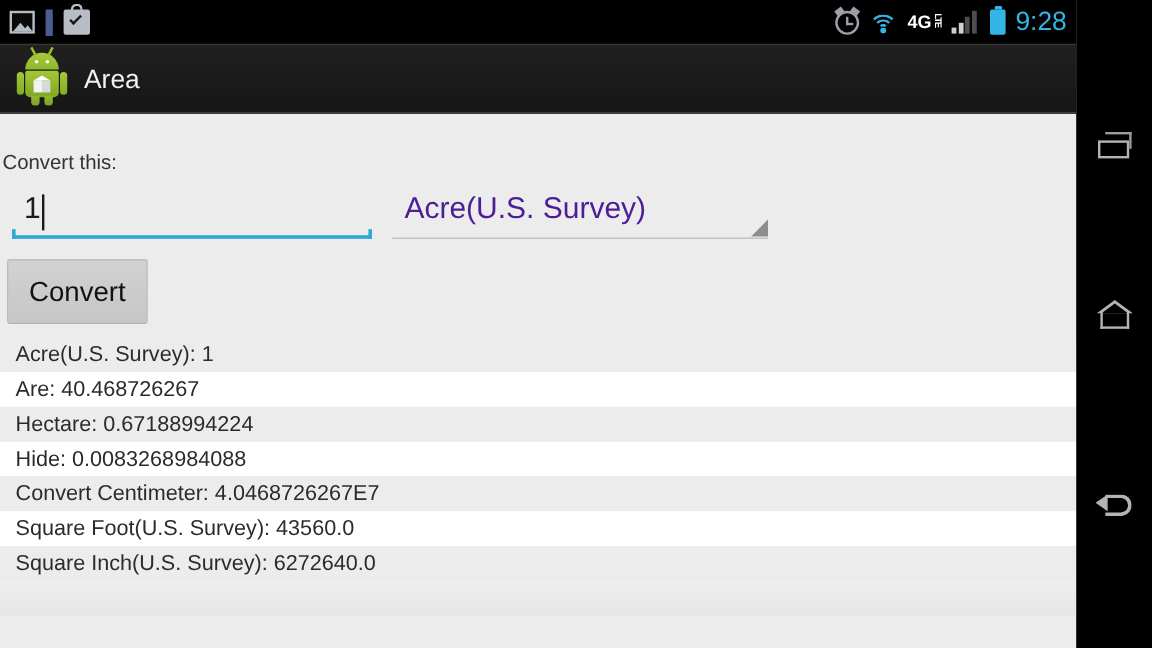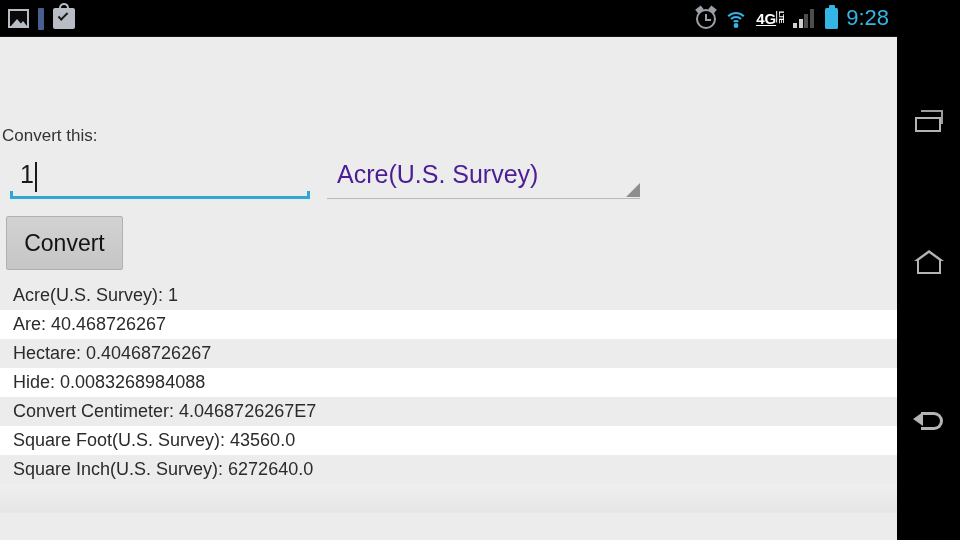--- a/index.html
+++ b/index.html
@@ -70,21 +70,21 @@
     position:absolute; left:50%; transform:translateX(-50%);
     border:2.6px solid #33b5e5; border-bottom-color:transparent;
     border-left-color:transparent; border-right-color:transparent;
     border-radius:50%;
   }
   .ic-wifi .a1 { width:24px; height:24px; top:2px; }
   .ic-wifi .a2 { width:16px; height:16px; top:6px; }
   .ic-wifi .a3 { width:8px; height:8px; top:10px; }
   .ic-wifi .dot { position:absolute; left:50%; transform:translateX(-50%); bottom:0; width:5px; height:5px; background:#33b5e5; border-radius:50%; }
 
-  .ic-4g { display:flex; align-items:flex-start; color:#fff; font-weight:bold; font-size:15px; line-height:1;text-decoration:underline; }
+  .ic-4g { display:flex; align-items:flex-start; color:#fff; font-weight:bold; font-size:15px; line-height:1; }
   .ic-4g .lte { font-size:8px; line-height:1; writing-mode: vertical-rl; letter-spacing:-1px; margin-left:1px; }
 
   .ic-signal { width:24px; height:19px; display:flex; align-items:flex-end; gap:1.5px; }
   .ic-signal i { display:block; width:4px; background:#4d4d4d; }
   .ic-signal i.on { background:#cfcfcf; }
   .ic-signal i:nth-child(1){ height:5px; }
   .ic-signal i:nth-child(2){ height:9px; }
   .ic-signal i:nth-child(3){ height:14px; }
   .ic-signal i:nth-child(4){ height:19px; }
 
@@ -277,20 +277,41 @@
           <i class="on"></i>
           <i class="on"></i>
           <i></i>
           <i></i>
         </span>
         <span class="ic-batt"></span>
         <span class="sb-time">9:28</span>
       </div>
     </div>
 
+    <div id="actionbar">
+      <span class="droid">
+        <span class="head">
+          <span class="ant-l"></span>
+          <span class="ant-r"></span>
+          <span class="eye l"></span>
+          <span class="eye r"></span>
+        </span>
+        <span class="arm l"></span>
+        <span class="arm r"></span>
+        <span class="body"></span>
+        <span class="leg l"></span>
+        <span class="leg r"></span>
+        <span class="cube">
+          <span class="top"></span>
+          <span class="lf"></span>
+          <span class="rt"></span>
+        </span>
+      </span>
+      <span id="app-title">Area</span>
+    </div>
 
     <div id="content">
 
       <div id="convert-label">Convert this:</div>
 
       <div id="num-input-wrap">
         <input id="num-input" type="text" value="1" style="">
         <span id="caret"></span>
         <span id="num-underline"></span>
       </div>
@@ -298,21 +319,21 @@
       <div id="unit-spinner">
         <span id="spinner-label">Acre(U.S. Survey)</span>
         <span id="spinner-arrow"></span>
       </div>
 
       <button id="convert-btn">Convert</button>
 
       <div id="results">
         <div class="result-row odd">Acre(U.S. Survey): 1</div>
         <div class="result-row even">Are: 40.468726267</div>
-        <div class="result-row odd">Hectare: 0.40468726267</div>
+        <div class="result-row odd">Hectare: 0.67188994224</div>
         <div class="result-row even">Hide: 0.0083268984088</div>
         <div class="result-row odd">Convert Centimeter: 4.0468726267E7</div>
         <div class="result-row even">Square Foot(U.S. Survey): 43560.0</div>
         <div class="result-row odd">Square Inch(U.S. Survey): 6272640.0</div>
         <div id="results-partial"></div>
       </div>
 
     </div>
   </div>
 

